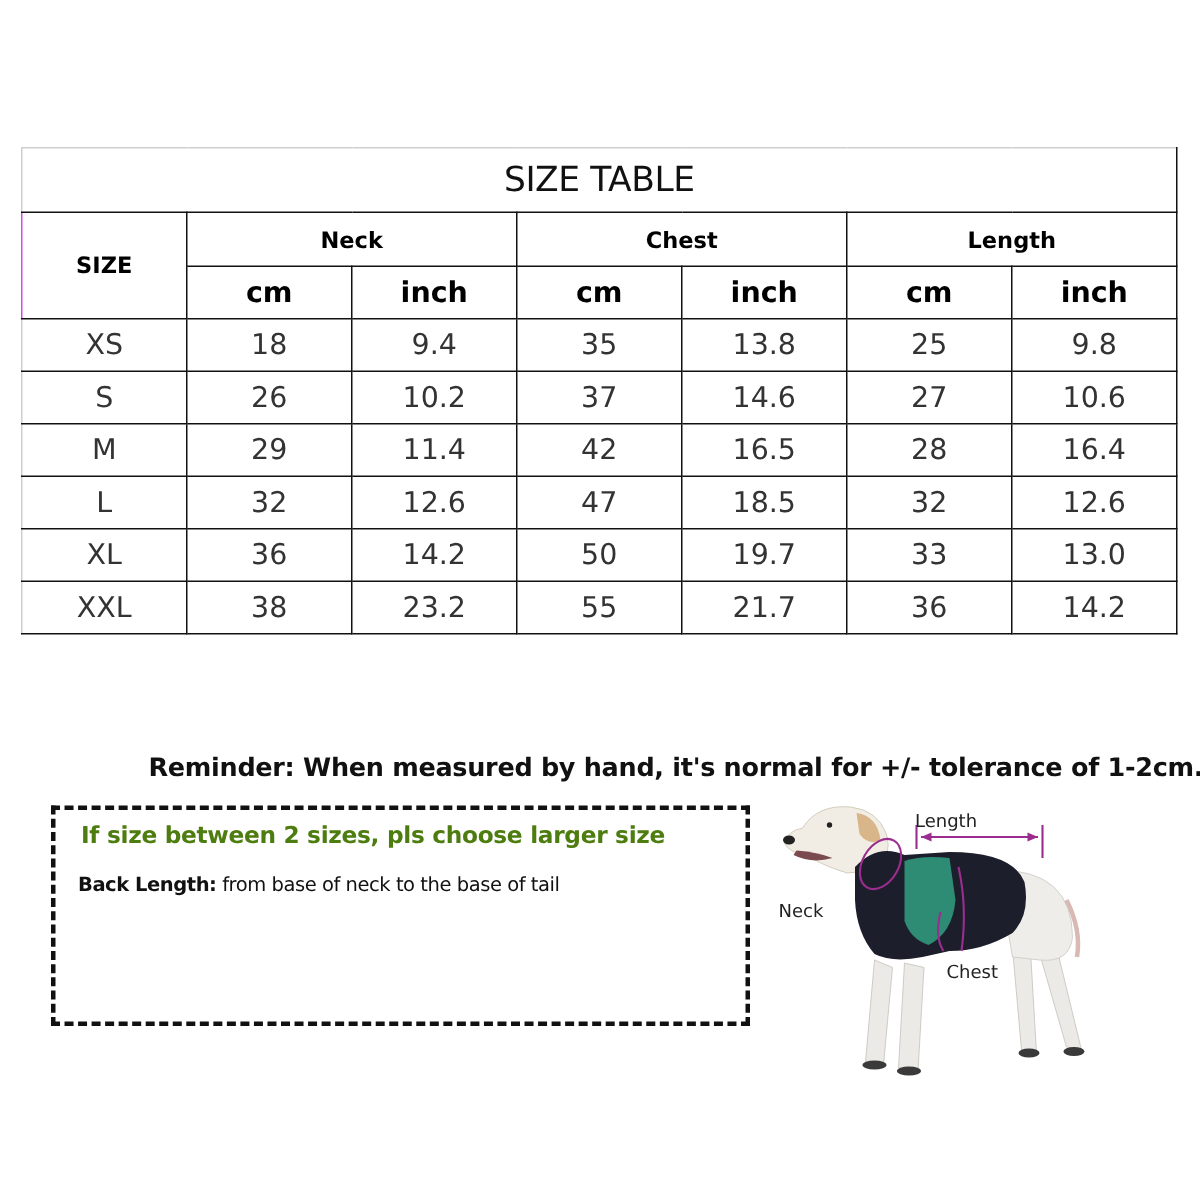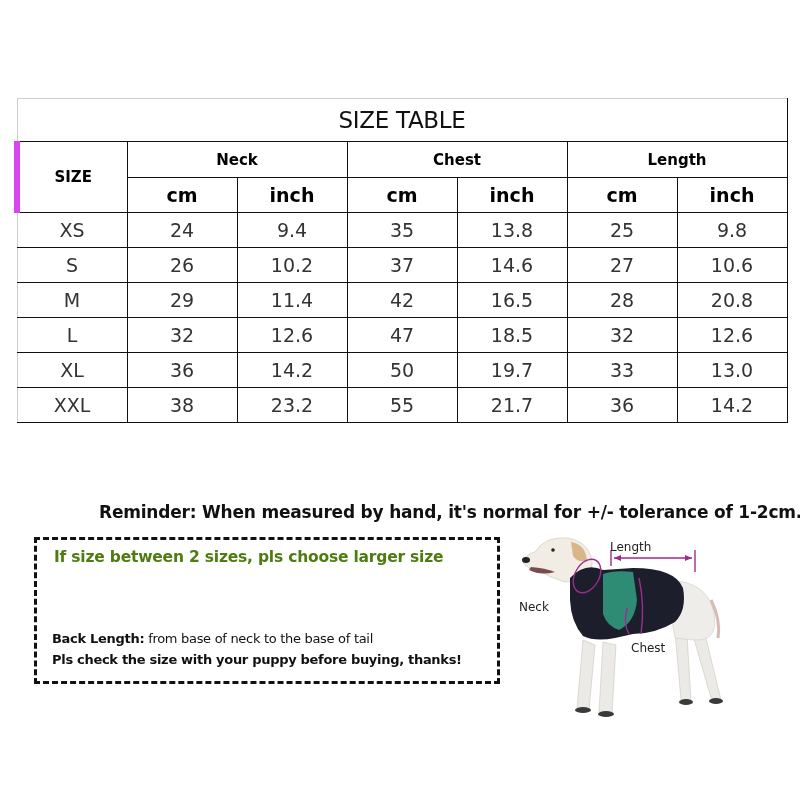--- a/index.html
+++ b/index.html
@@ -15,21 +15,21 @@
   .size-table td, .size-table th {
     border: 1px solid #111; text-align: center; vertical-align: middle; padding: 0;
   }
   .size-table tr.title-row td {
     height: 42px; font-size: 23px; font-weight: normal; color: #111;
     border-top: 1px solid #cfcfcf; border-left: 1px solid #cfcfcf;
     font-family: "DejaVu Sans", sans-serif; letter-spacing: -0.3px;
   }
   .size-table tr.group-row th { height: 35px; font-size: 15px; font-weight: bold; font-family: "DejaVu Sans", sans-serif; }
   .size-table tr.unit-row th { height: 34px; font-size: 19px; font-weight: bold; font-family: "DejaVu Sans", sans-serif; }
-  .size-table th.size-head { font-size: 17px; font-weight: bold; font-family: "DejaVu Sans", sans-serif; border-left: 6px solid #d946ef; }
+  .size-table th.size-head { font-size: 17px; font-weight: bold; font-family: "DejaVu Sans", sans-serif; border-left: 1px solid #d946ef; }
   .size-table tr.data-row td { height: 34px; font-size: 19px; color: #333; font-family: "DejaVu Sans", sans-serif; }
   .size-table tr.data-row td:first-child { border-left: 1px solid #cfcfcf; }
   .size-table col.c-size { width: 110px; }
   .size-table col.c-val { width: 110px; }
 
   
   .reminder {
     position: absolute; left: 89px; top: 502px;
     font-size: 17px; font-weight: bold; color: #111; white-space: nowrap;
     font-family: "DejaVu Sans", sans-serif; letter-spacing: -0.2px; margin-left: 10px;
@@ -38,21 +38,21 @@
   
   .tips-box {
     position: absolute; left: 34px; top: 537px; width: 460px; height: 141px;
     border: 3px dashed #111; box-sizing: content-box;
   }
   .tips-box .headline {
     position: absolute; left: 17px; top: 8px; white-space: nowrap;
     color: #4d7c0f; font-size: 15.5px; font-weight: bold; font-family: "DejaVu Sans", sans-serif;
     letter-spacing: -0.2px;
   }
-  .tips-box .lines { position: absolute; left: 15px; top: 40px; margin-top: 48px; }
+  .tips-box .lines { position: absolute; left: 15px; top: 40px; }
   .tips-box .line {
     font-size: 13px; line-height: 21px; white-space: nowrap; color: #111;
     font-family: "DejaVu Sans", sans-serif; letter-spacing: -0.3px;
   }
   .tips-box .line b { font-weight: bold; }
 
   
   .dog-figure { position: absolute; left: 515px; top: 530px; width: 210px; height: 195px; }
   .dog-figure svg { position: absolute; left: 0; top: 0; }
   .dog-label {
@@ -86,21 +86,21 @@
   <tr class="unit-row">
     <th>cm</th>
     <th>inch</th>
     <th>cm</th>
     <th>inch</th>
     <th>cm</th>
     <th>inch</th>
   </tr>
   <tr class="data-row">
     <td>XS</td>
-    <td>24</td>
+    <td>18</td>
     <td>9.4</td>
     <td>35</td>
     <td>13.8</td>
     <td>25</td>
     <td>9.8</td>
   </tr>
   <tr class="data-row">
     <td>S</td>
     <td>26</td>
     <td>10.2</td>
@@ -109,21 +109,21 @@
     <td>27</td>
     <td>10.6</td>
   </tr>
   <tr class="data-row">
     <td>M</td>
     <td>29</td>
     <td>11.4</td>
     <td>42</td>
     <td>16.5</td>
     <td>28</td>
-    <td>20.8</td>
+    <td>16.4</td>
   </tr>
   <tr class="data-row">
     <td>L</td>
     <td>32</td>
     <td>12.6</td>
     <td>47</td>
     <td>18.5</td>
     <td>32</td>
     <td>12.6</td>
   </tr>
@@ -147,21 +147,20 @@
   </tr>
 </tbody>
   </table>
 
 <div class="reminder">Reminder: When measured by hand, it's normal for +/- tolerance of 1-2cm.</div>
 
 <div class="tips-box">
   <div class="headline">If size between  2 sizes, pls choose larger size</div>
   <div class="lines">
     <div class="line"><b>Back Length:</b><span> from base of neck to the base of tail</span></div>
-    <div class="line"><b>Pls check the size with your puppy before buying, thanks!</b><span></span></div>
   </div>
 </div>
 
 <div class="dog-figure">
   <svg width="210" height="195" viewBox="0 0 210 195">
 
     <g fill="#eceae6" stroke="#c9c6c0" stroke-width="0.6">
       <path d="M68 110 L62 178 L74 180 L80 115 Z"></path>
       <path d="M88 112 L84 182 L97 184 L101 115 Z"></path>
       <path d="M160 102 L166 170 L176 172 L172 104 Z"></path>

